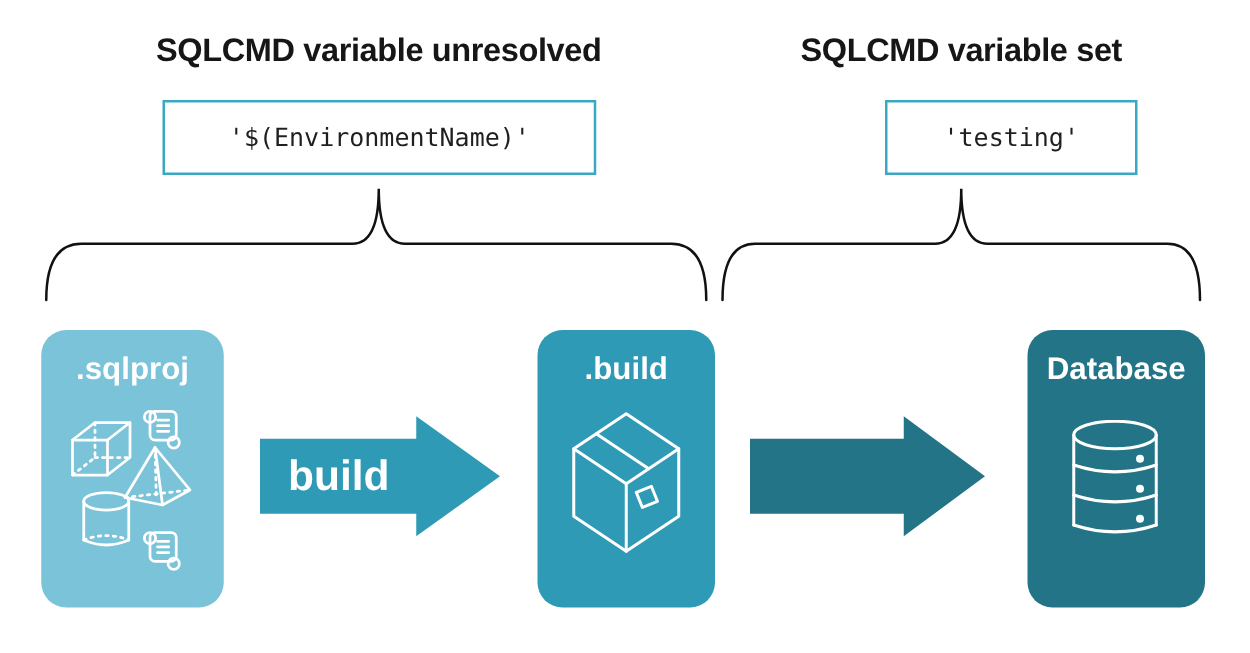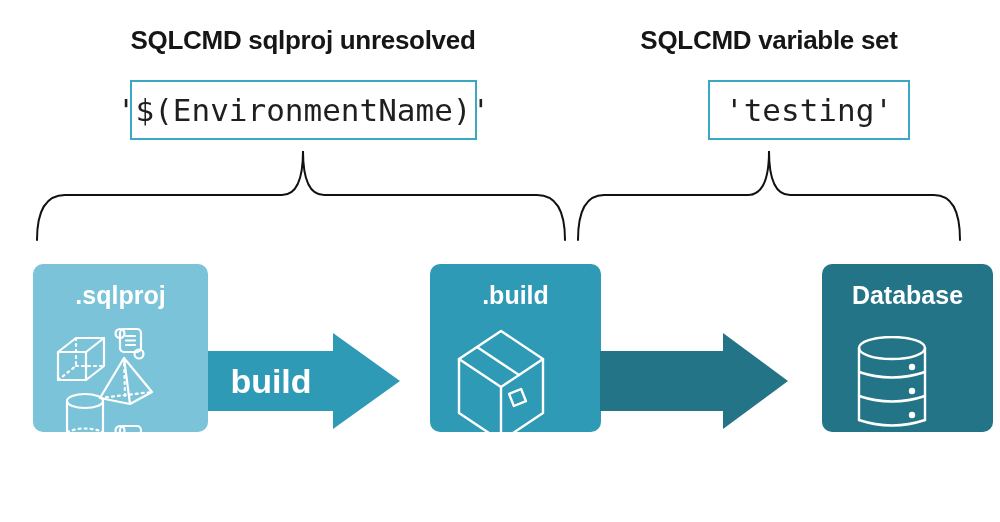--- a/index.html
+++ b/index.html
@@ -12,28 +12,28 @@
     position:absolute;top:24px;height:32px;line-height:32px;
     text-align:center;font-size:26px;font-weight:700;letter-spacing:-0.3px;
     color:var(--c-heading-text,#161616);
   }
   #heading-left{left:103px;width:400px;}
   #heading-right{left:569px;width:400px;}
   .code-box{
     position:absolute;top:80px;height:60px;box-sizing:border-box;
     border:2px solid var(--c-code-box-border,#3aa8c1);
     display:flex;align-items:center;justify-content:center;
-    font-family:"DejaVu Sans Mono",monospace;font-size:31px;
+    font-family:"DejaVu Sans Mono",monospace;font-size:20px;
     color:var(--c-code-text,#1f1f1f);background:#fff;
   }
   #code-box-left{left:130px;width:347px;}
   #code-box-right{left:668px;width:202px;margin-left:40px;}
   .braces{position:absolute;left:0;top:0;width:1000px;height:522px;pointer-events:none;}
   .node{
-    position:absolute;top:264px;height:168px;border-radius:10px;padding-left:29px;
+    position:absolute;top:264px;height:222px;border-radius:20px;
   }
   #node-sqlproj{left:33px;width:146px;background:var(--c-node-sqlproj,#7ac3d8);}
   #node-dacpac{left:430px;width:142px;background:var(--c-node-dacpac,#2f9ab5);}
   #node-database{left:822px;width:142px;background:var(--c-node-database,#237487);}
   .node-title{
     position:absolute;left:0;top:17px;width:100%;text-align:center;
     font-size:25px;font-weight:700;color:var(--c-node-text,#ffffff);
   }
   .node-art{position:absolute;}
   .arrow{position:absolute;top:330px;height:102px;}
@@ -50,21 +50,21 @@
   .wire-thin{fill:none;stroke:var(--c-icon-stroke,#ffffff);stroke-width:2.2;stroke-linecap:round;stroke-linejoin:round;}
   .dashed{stroke-dasharray:2 4;}
   .dot{fill:var(--c-icon-stroke,#ffffff);stroke:none;}
   .brace-path{fill:none;stroke:var(--c-brace,#111111);stroke-width:2;stroke-linecap:round;}
 </style>
 </head>
 <body>
 
 <div class="canvas">
 
-  <div class="heading" id="heading-left">SQLCMD sqlproj unresolved</div>
+  <div class="heading" id="heading-left">SQLCMD variable unresolved</div>
   <div class="heading" id="heading-right">SQLCMD variable set</div>
 
   <div class="code-box" id="code-box-left">
     <span>'$(EnvironmentName)'</span>
   </div>
   <div class="code-box" id="code-box-right">
     <span>'testing'</span>
   </div>
 
   <svg class="braces" viewBox="0 0 1000 522" aria-hidden="true">

